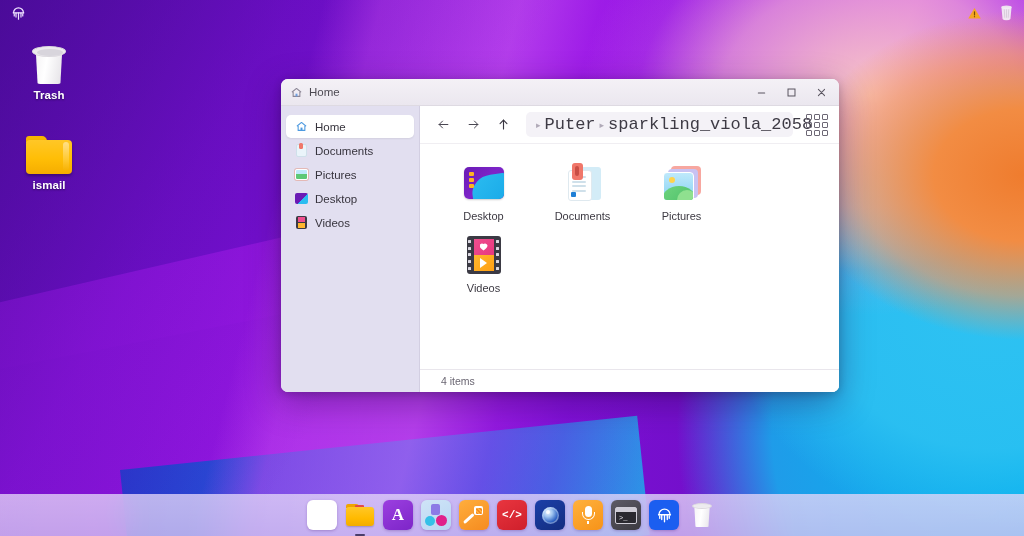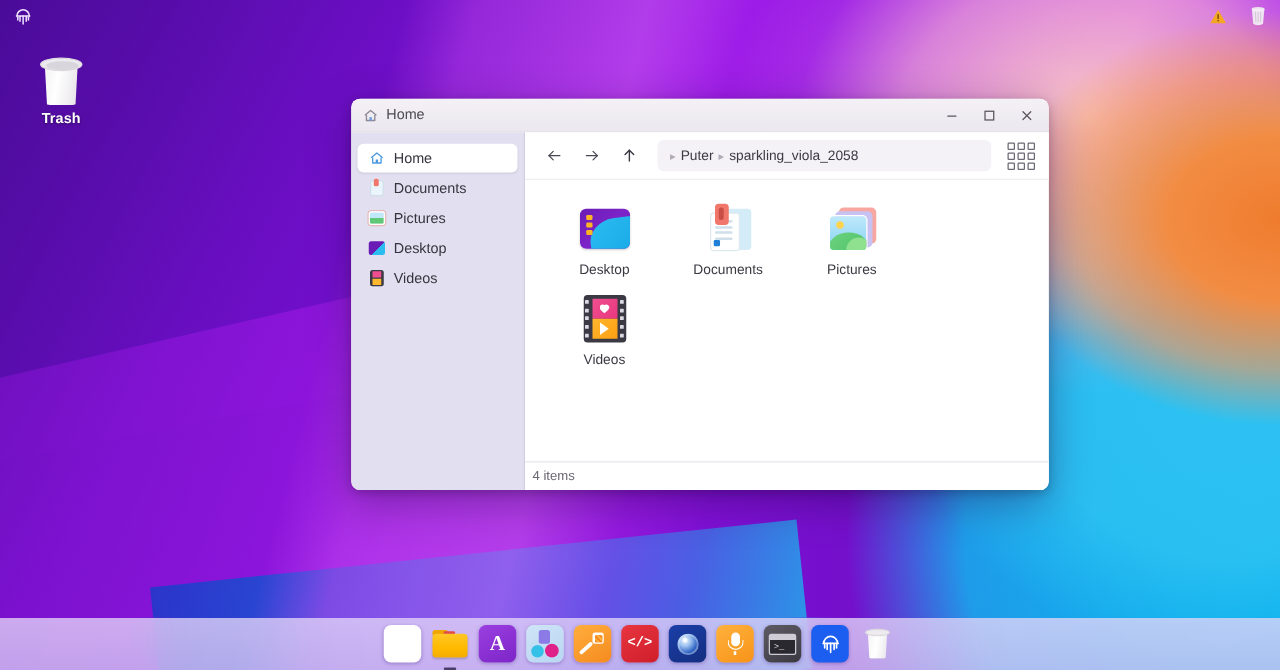--- a/index.html
+++ b/index.html
@@ -222,21 +222,21 @@
     display: flex; align-items: center; justify-content: center;
     cursor: pointer; color: #4a4752; font-size: 14px;
   }
   #breadcrumb {
     flex: 1; height: 25px; margin-left: 6px;
     background: #f4f2f7; border-radius: 5px;
     display: flex; align-items: center; gap: 4px;
     padding: 0 10px; min-width: 0;
     cursor: text;
   }
-  .crumb { font-size: 11px; color: #3d3a44; white-space: nowrap; cursor: pointer; }
+  .crumb { font-size: 17px; color: #3d3a44; white-space: nowrap; cursor: pointer; font-family: Liberation Mono, monospace; }
   .crumb-sep { font-size: 9px; color: #b0aab8; }
   #view-toggle {
     width: 28px; height: 28px; margin-left: 6px;
     display: grid; grid-template-columns: repeat(3, 1fr); grid-template-rows: repeat(3, 1fr);
     gap: 2px; padding: 3px; border-radius: 4px; cursor: pointer; flex: none;
   }
   #view-toggle i { display:block; border: 1.2px solid #6d6875; border-radius: 1px; }
 
   #fm-grid {
     flex: 1; min-height: 0;
@@ -252,21 +252,21 @@
     padding-top: 4px;
     border-radius: 5px; cursor: pointer; user-select: none;
   }
   .fitem .ficon { width: 42px; height: 42px; display:flex; align-items:center; justify-content:center; }
   .fitem .flabel { font-size: 11px; color: #3c3942; text-align: center; }
 
   #fm-status {
     height: 23px; flex: none;
     border-top: 1px solid #e9e6ec;
     display: flex; align-items: center;
-    padding-left: 6px;
+    padding-left: 21px;
     background: #fff;
     font-size: 10.5px; color: #6a6672;
   }
 
   
   .ic-desktop { width: 40px; height: 32px; border-radius: 5px; overflow: hidden; position: relative;
     background: linear-gradient(135deg,#6a1bb5 0%, #7d24c8 50%, #6f1dbd 100%);
     box-shadow: 0 1px 2px rgba(0,0,0,.2); }
   .ic-desktop .wave { position: absolute; right: -2px; bottom: -6px; width: 34px; height: 30px;
     background: linear-gradient(135deg,#2bbcf0 0%, #19a9e8 100%);
@@ -443,20 +443,29 @@
   <div class="desk-icon" id="icon-trash">
     <div class="glyph">
       <div class="trashcan">
           <div class="body"></div>
           <div class="lid"></div>
         </div>
     </div>
     <div class="label">Trash</div>
   </div>
 
+  <div class="desk-icon" id="icon-home-folder">
+    <div class="glyph">
+      <div class="folder48">
+          <div class="tab"></div>
+          <div class="front"></div>
+        </div>
+    </div>
+    <div class="label">ismail</div>
+  </div>
 
   <div id="fm-window">
 
     <div id="fm-titlebar">
       <div class="t-left">
         <span>
           <svg width="13" height="13" viewBox="0 0 24 24" fill="none" stroke="#8d8796" stroke-width="2" stroke-linejoin="round">
             <path d="M3.5 11.5 L12 4.5 L20.5 11.5"></path>
             <path d="M5.8 11v8.2h12.4V11" stroke="#8d8796"></path>
             <rect x="10.2" y="14.2" width="3.6" height="5" fill="#6f9fe0" stroke="none"></rect>

